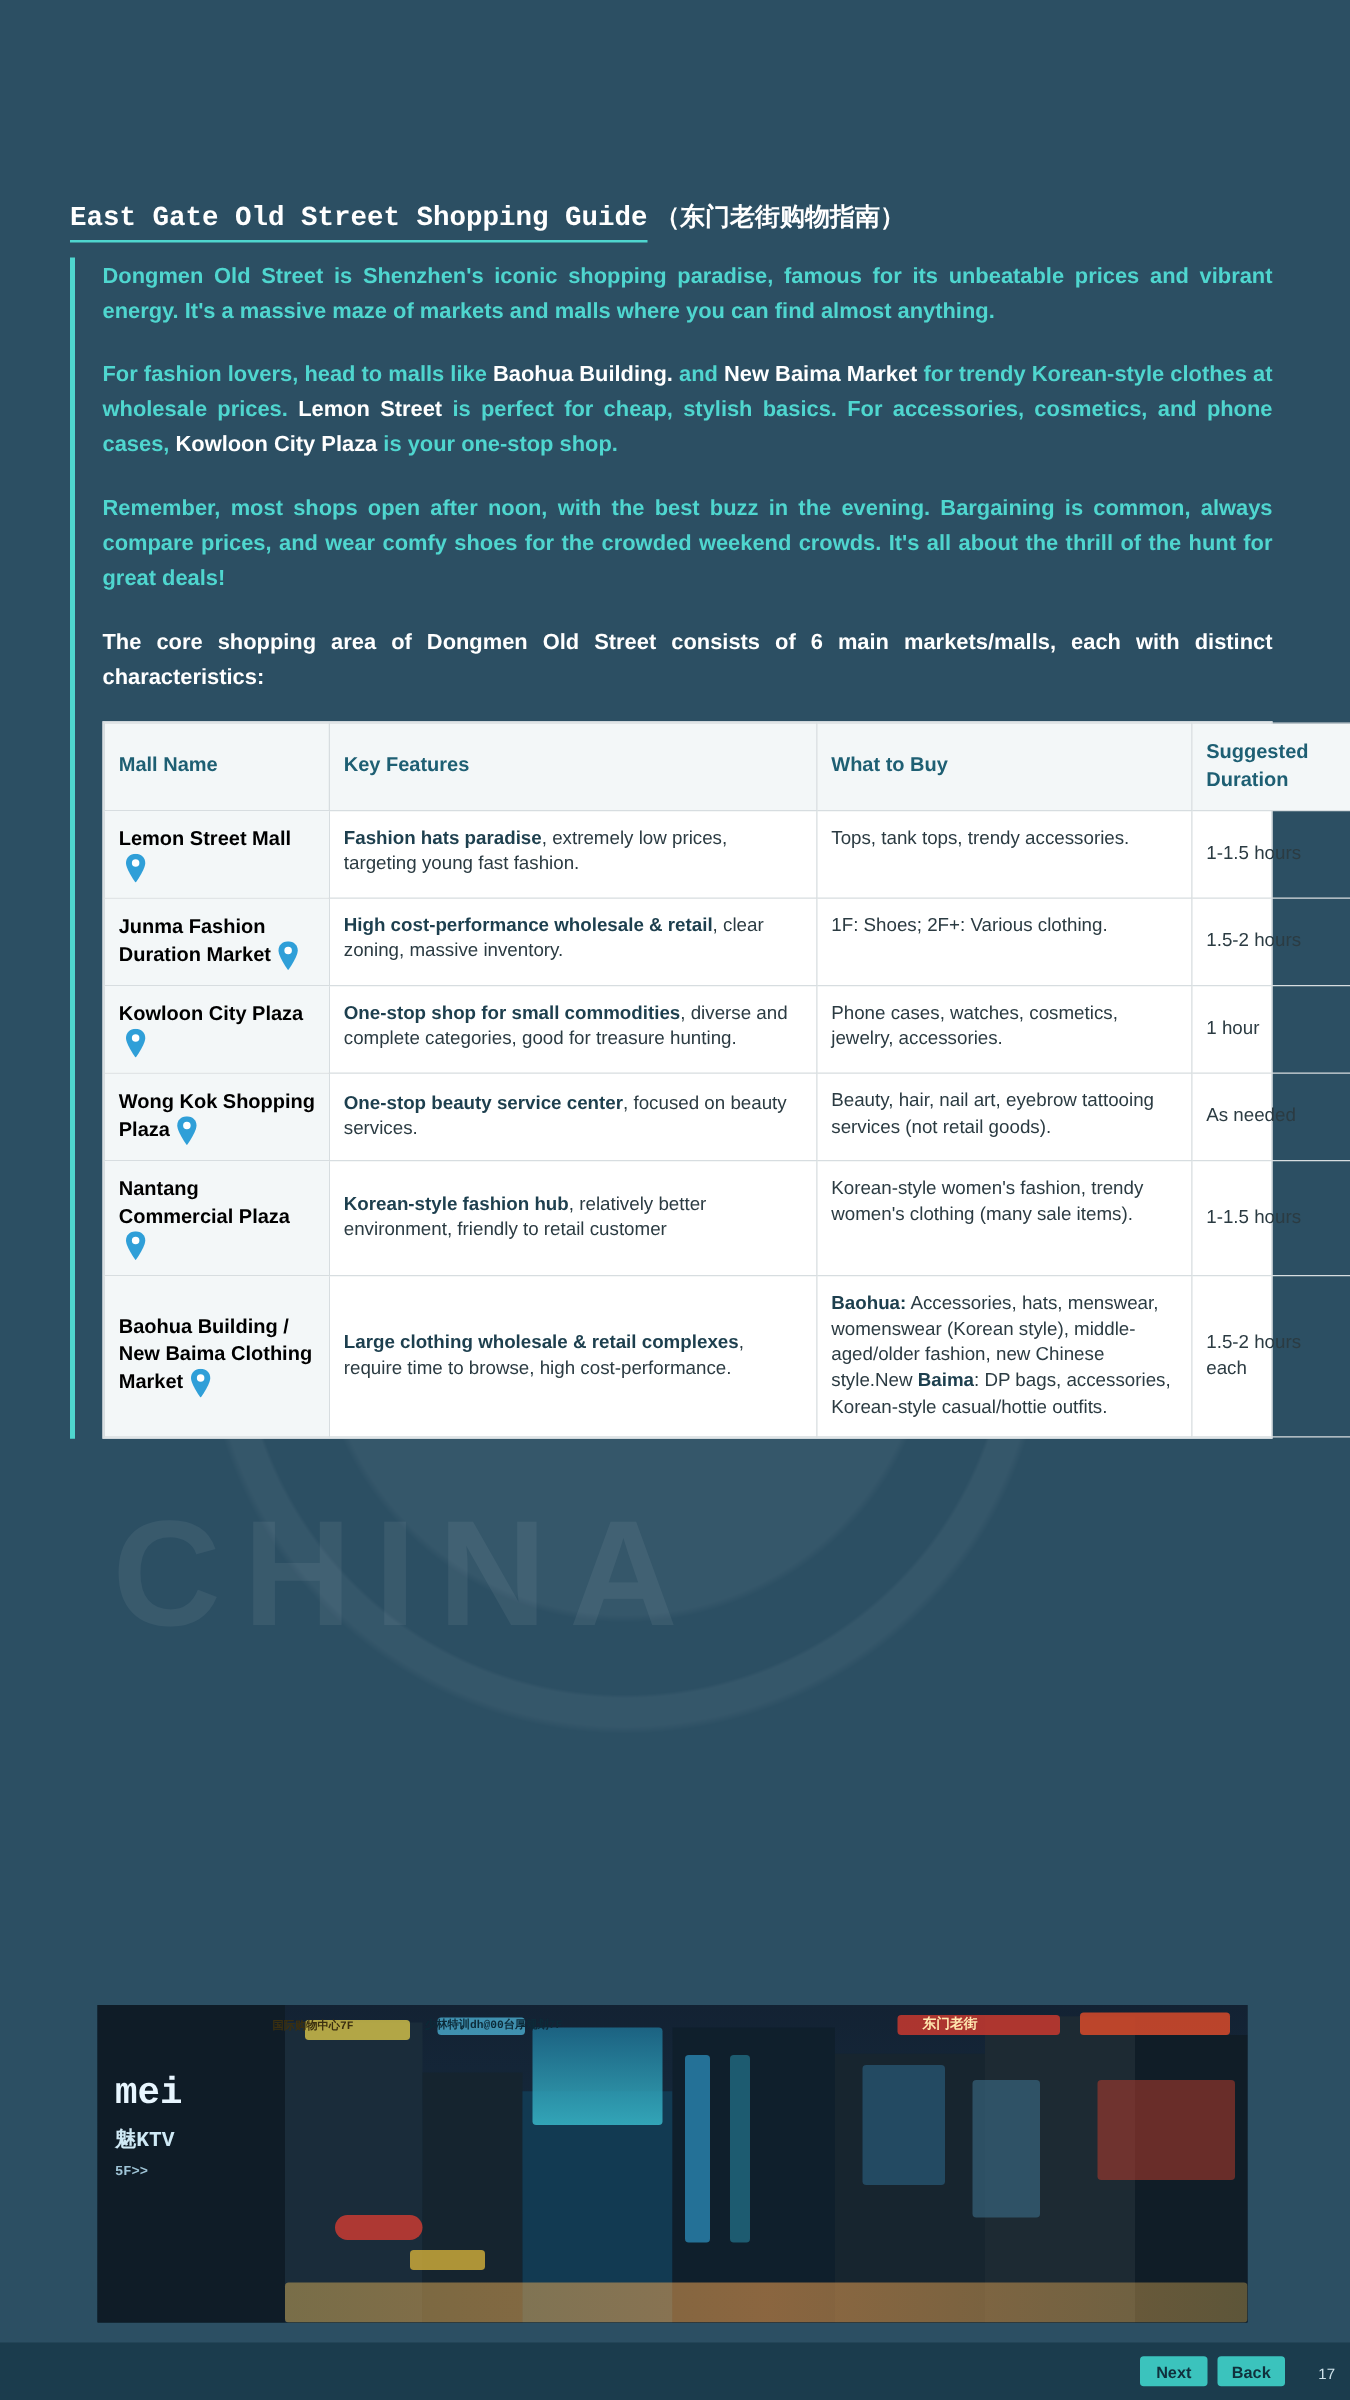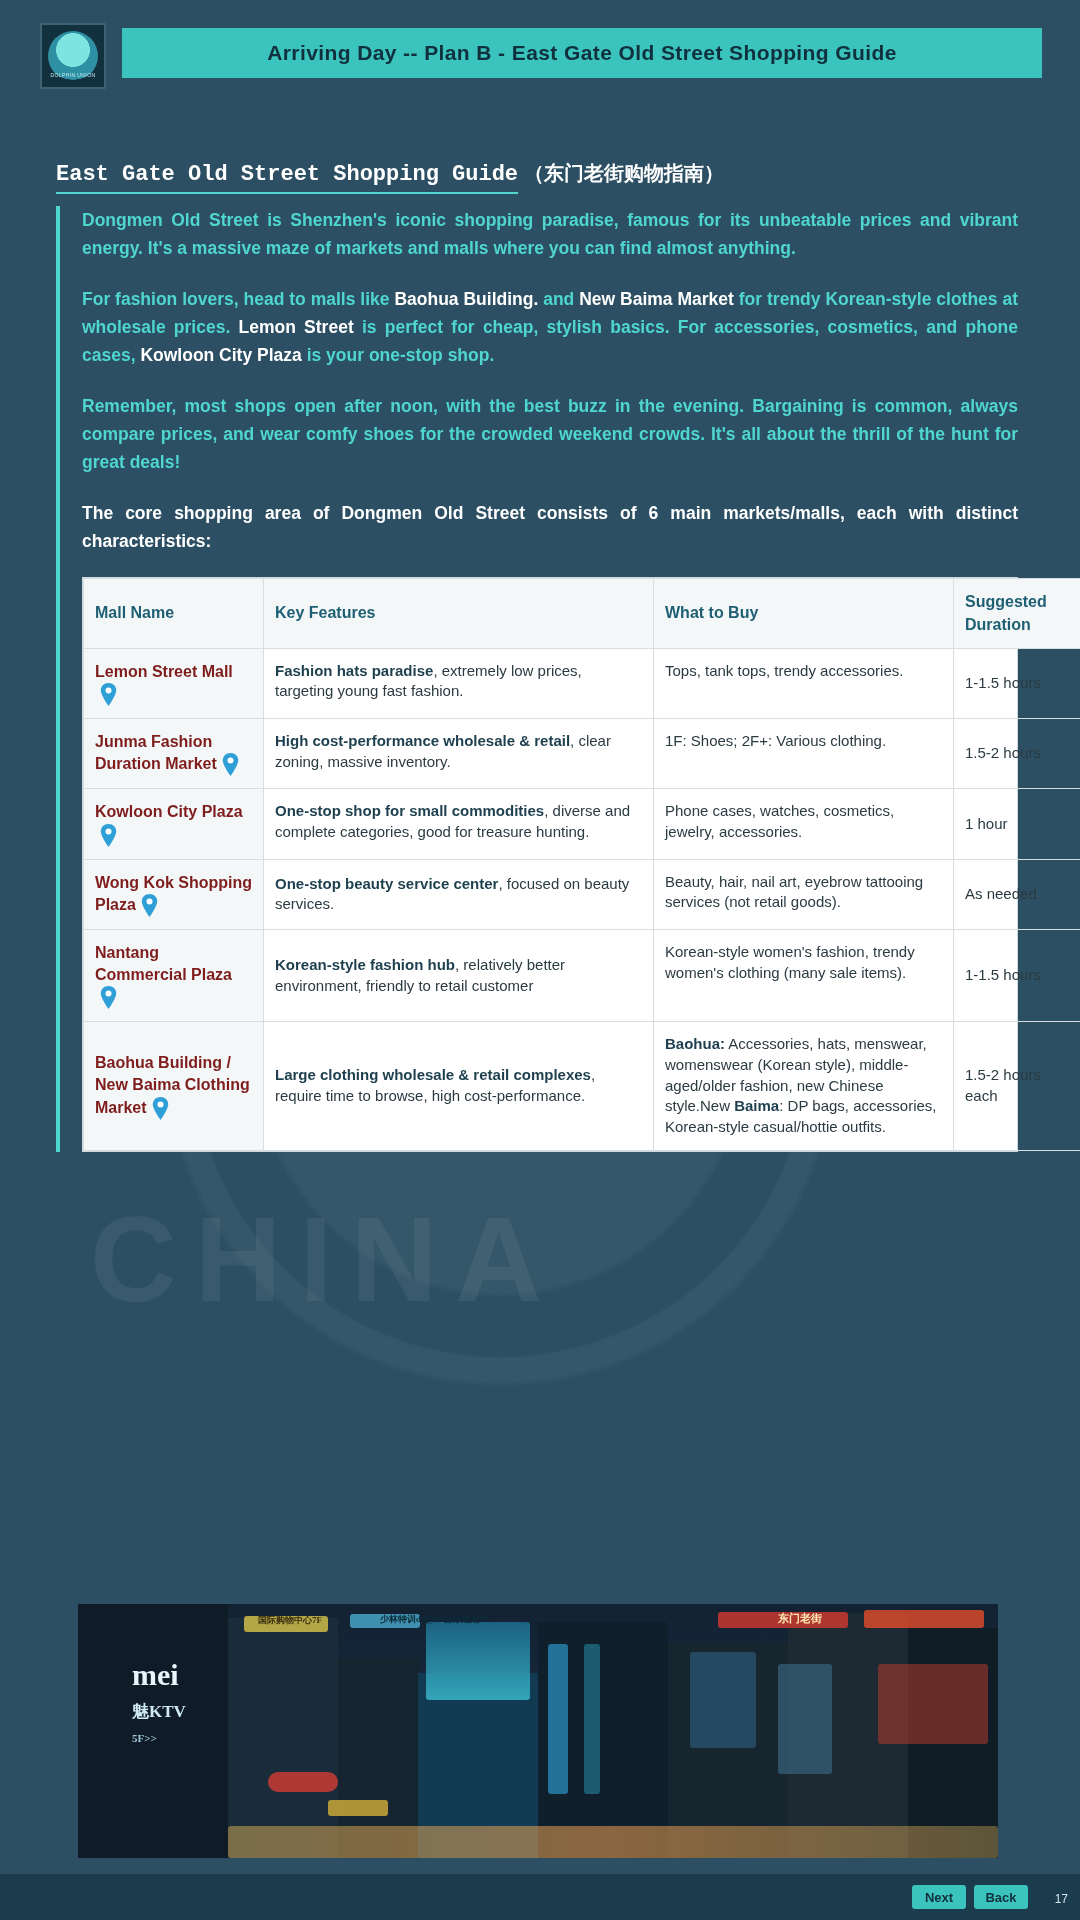--- a/index.html
+++ b/index.html
@@ -172,21 +172,21 @@
   th {
     background: #f3f7f8;
     color: #1e5f73;
     font-weight: bold;
     font-size: 16px;
     text-align: left;
     vertical-align: middle;
   }
   td.name {
     background: #f3f7f8;
-    color: #7f1d1d;
+    color: #000000;
     font-weight: bold;
     font-size: 16px;
     position: relative;
     vertical-align: middle;
   }
   td.mid { vertical-align: middle; }
   .b { font-weight: bold; color: #1d3f4e; }
   .pin {
     display: inline-block;
     width: 17px;
@@ -219,22 +219,21 @@
     background: #16232e;
   }
   .ph-glow {
     position: absolute;
     border-radius: 3px;
   }
   .ph-label {
     position: absolute;
     color: #cfe9f5;
     font-weight: bold;
-    font-family: Liberation Serif, serif;
-    margin-left: 40px;
+    font-family: Liberation Mono, monospace;
   }
 
   
   .footer {
     position: absolute;
     left: 0;
     bottom: 0;
     width: 1080px;
     height: 46px;
     background: #1b3c4d;
@@ -275,30 +274,20 @@
     color: #cfe2ea;
   }
 </style>
 </head>
 <body>
 
 <div class="page">
 
   <div class="watermark"></div>
 
-  <div class="header">
-    <div class="logo">
-      <div class="logo-inner">
-        <div class="logo-text">DOLPHIN UNION</div>
-      </div>
-    </div>
-    <div class="title-bar">
-      <span>Arriving Day -- Plan B - East Gate Old Street Shopping Guide</span>
-    </div>
-  </div>
 
   <div class="section-head">
     <span class="en">East Gate Old Street Shopping Guide</span><span class="cn">（东门老街购物指南）</span>
   </div>
 
   <div class="body-block">
 
     <p class="para">Dongmen Old Street is Shenzhen's iconic shopping paradise, famous for its unbeatable prices and vibrant energy. It's a massive maze of markets and malls where you can find almost anything.</p>
 
     <p class="para"><span>For fashion lovers, head to malls like </span><span class="hl">Baohua Building.</span><span> and </span><span class="hl">New Baima Market</span><span> for trendy Korean-style clothes at wholesale prices. </span><span class="hl">Lemon Street</span><span> is perfect for cheap, stylish basics. For accessories, cosmetics, and phone cases, </span><span class="hl">Kowloon City Plaza</span><span> is your one-stop shop.</span></p>

